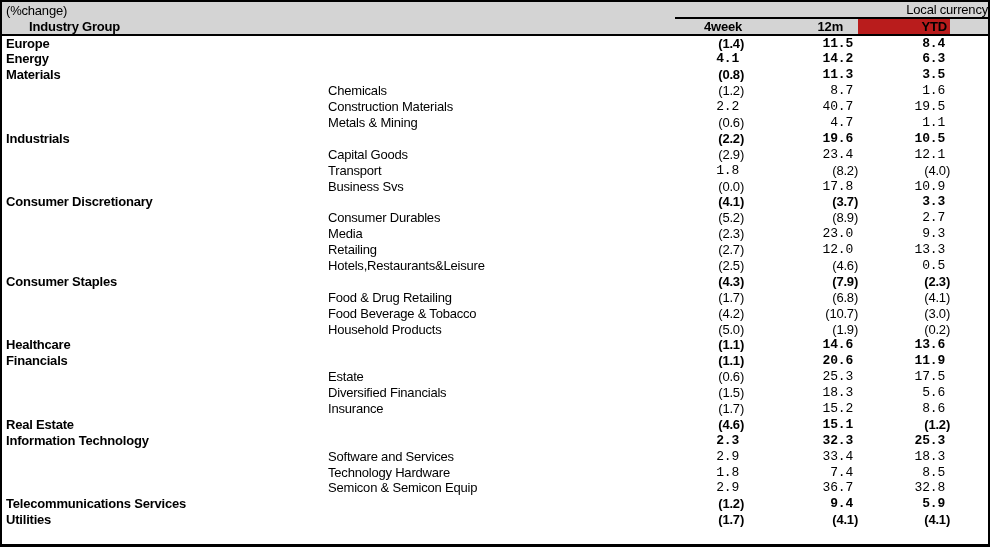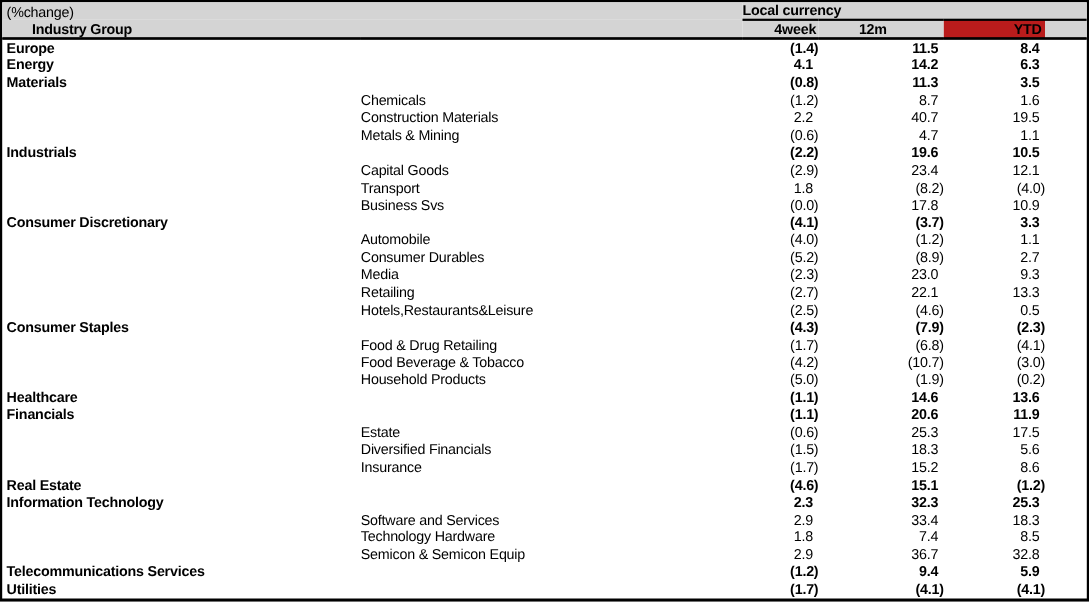--- a/index.html
+++ b/index.html
@@ -29,43 +29,43 @@
   thead th {
     background:#d4d4d4;
     height:15px;
     padding:0;
     vertical-align:middle;
     font-weight:normal;
     text-align:left;
   }
   th.change-note { padding-left:4px; }
   th.currency-head {
-    text-align:left;
-    font-weight:bold;
+    text-align:right;
+    font-weight:normal;
     border-bottom:2px solid #000;
     margin-top:17px;
   }
   tr.colhead-row th { border-bottom:2px solid #000; font-weight:bold; }
   th.industry-head { padding-left:4px; }
   th.num-head { text-align:right; }
   th.num-head.h0 { padding-right:2px; }
   th.num-head.h1 { padding-right:15px; }
   th.num-head.h2 { padding-right:3px; }
 
   tbody td {
     height:15.9px;
     padding:0;
     vertical-align:middle;
     white-space:nowrap;
     overflow:hidden;
   }
   tbody tr.group td { font-weight:bold; }
   td.lbl-group { padding-left:4px; }
   td.num { text-align:right; }
-  td.num.pos { padding-right:5px; }
+  td.num.pos { padding-right:5px;font-family:Liberation Mono, monospace; }
 </style>
 </head>
 <body>
 
 <div class="sheet">
   <table>
     <colgroup>
       <col class="c-group">
         <col class="c-sub">
         <col class="c-4week">
@@ -74,21 +74,21 @@
         <col class="c-fill">
     </colgroup>
     <thead>
       <tr>
         <th colspan="2" class="change-note" style="background: rgb(212, 212, 212);">(%change)</th>
         <th colspan="4" class="currency-head" style="background: rgb(212, 212, 212);">Local currency</th>
       </tr>
       <tr class="colhead-row">
         <th colspan="2" class="industry-head" style="background: rgb(212, 212, 212); padding-left: 27px;">Industry Group</th>
         <th class="num-head h0" style="background: rgb(212, 212, 212); text-align: right;">4week</th>
-        <th class="num-head h1" style="background: rgb(212, 212, 212); text-align: center;">12m</th>
+        <th class="num-head h1" style="background: rgb(212, 212, 212);">12m</th>
         <th class="num-head h2" style="background: #b91c1c;">YTD</th>
         <th style="background: rgb(212, 212, 212);"></th>
       </tr>
     </thead>
     <tbody>
         <tr class="group">
           <td class="lbl-group">Europe</td>
           <td class="lbl-sub"></td>
           <td class="num">(1.4)</td>
           <td class="num pos">11.5</td>
@@ -170,47 +170,39 @@
         <tr class="group">
           <td class="lbl-group">Consumer Discretionary</td>
           <td class="lbl-sub"></td>
           <td class="num">(4.1)</td>
           <td class="num">(3.7)</td>
           <td class="num pos">3.3</td>
           <td></td>
         </tr>
         <tr class="sub">
           <td class="lbl-group"></td>
-          <td class="lbl-sub">Automobile</td>
-          <td class="num">(4.0)</td>
-          <td class="num">(1.2)</td>
-          <td class="num pos">1.1</td>
-          <td></td>
-        </tr>
-        <tr class="sub">
-          <td class="lbl-group"></td>
           <td class="lbl-sub">Consumer Durables</td>
           <td class="num">(5.2)</td>
           <td class="num">(8.9)</td>
           <td class="num pos">2.7</td>
           <td></td>
         </tr>
         <tr class="sub">
           <td class="lbl-group"></td>
           <td class="lbl-sub">Media</td>
           <td class="num">(2.3)</td>
           <td class="num pos">23.0</td>
           <td class="num pos">9.3</td>
           <td></td>
         </tr>
         <tr class="sub">
           <td class="lbl-group"></td>
           <td class="lbl-sub">Retailing</td>
           <td class="num">(2.7)</td>
-          <td class="num pos">22.1</td>
+          <td class="num pos">12.0</td>
           <td class="num pos">13.3</td>
           <td></td>
         </tr>
         <tr class="sub">
           <td class="lbl-group"></td>
           <td class="lbl-sub">Hotels,Restaurants&amp;Leisure</td>
           <td class="num">(2.5)</td>
           <td class="num">(4.6)</td>
           <td class="num pos">0.5</td>
           <td></td>

